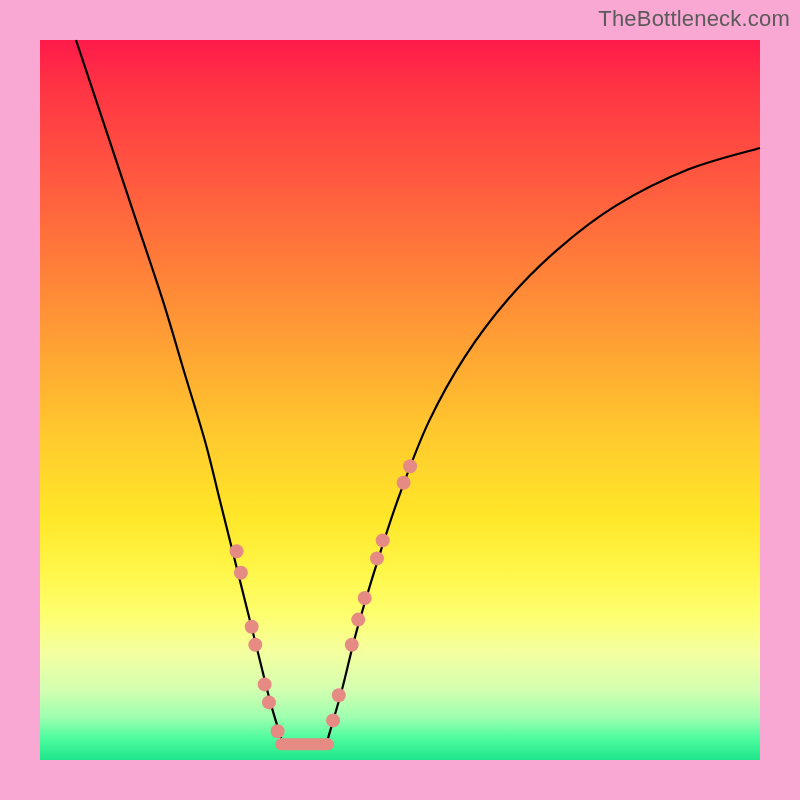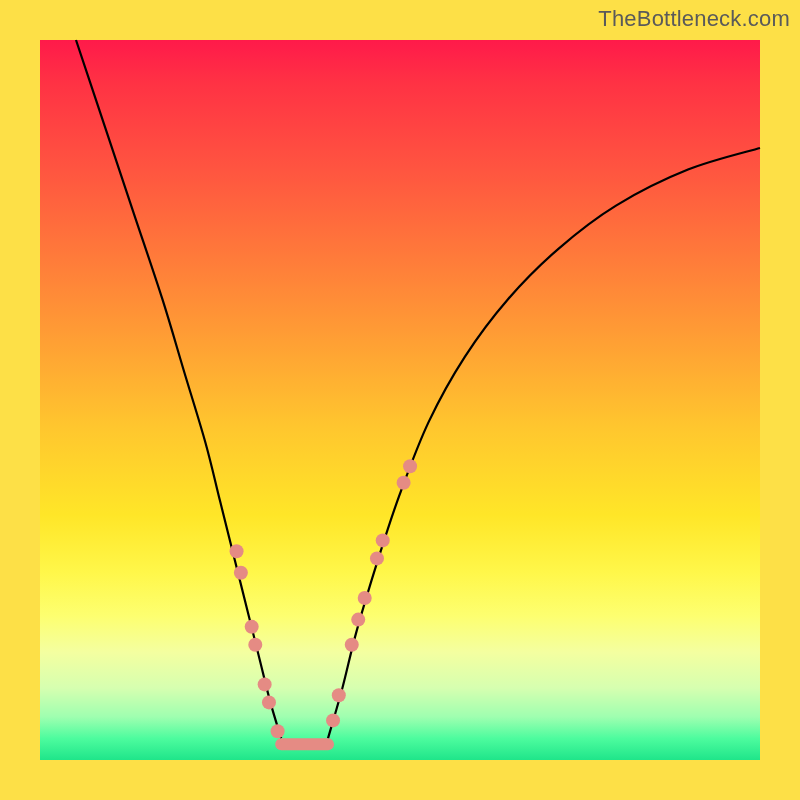--- a/index.html
+++ b/index.html
@@ -8,21 +8,21 @@
     width: 800px;
     height: 800px;
     overflow: hidden;
     background: #000;
     font-family: Arial, Helvetica, sans-serif;
   }
   .outer {
     position: relative;
     width: 800px;
     height: 800px;
-    background: #fde047;
+    background: #f9a8d4;
   }
   .plot {
     position: absolute;
     left: 40px;
     top: 40px;
     width: 720px;
     height: 720px;
     
     background: linear-gradient(
       to bottom,

